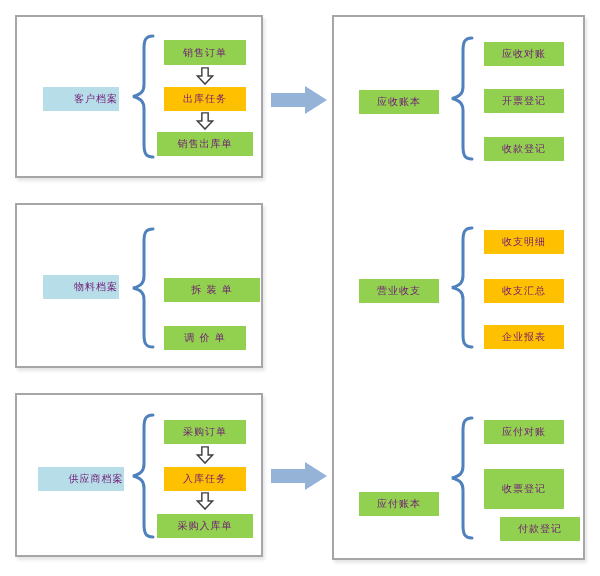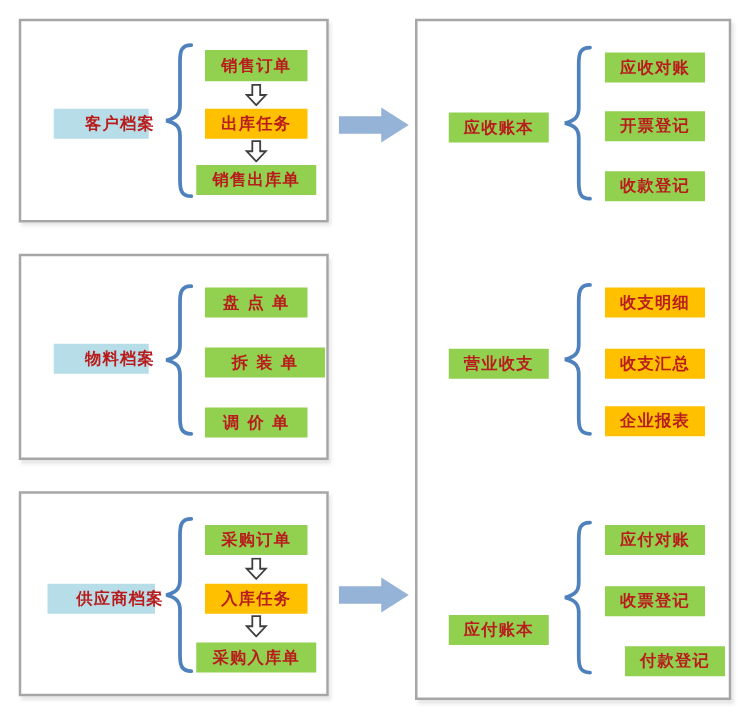--- a/index.html
+++ b/index.html
@@ -6,21 +6,21 @@
   .stage {
     position: relative; width: 600px; height: 576px; background: #ffffff;
     font-family: "DejaVu Sans", "Liberation Sans", sans-serif; overflow: hidden;
   }
   .panel {
     position: absolute; background: #ffffff; border: 2px solid #a6a6a6;
     box-sizing: border-box; box-shadow: 2px 3px 3px rgba(0,0,0,0.10);
   }
   .node {
     position: absolute; display: flex; align-items: center; justify-content: center;
-    font-size: 13px; font-weight: bold; color: #b91c1c; letter-spacing: 1px;
+    font-size: 10px; font-weight: normal; color: #701a75; letter-spacing: 1px;
     box-sizing: border-box; white-space: nowrap;
   }
   .green  { background: #92d050; }
   .orange { background: #ffc000; }
   .lblue  { background: #b7dee8; padding-left: 30px; }
   .brace, .darrow, .flow { position: absolute; }
 </style>
 </head>
 <body>
 
@@ -40,21 +40,20 @@
       <path d="M6.5 1 H13.5 V10 H18.5 L10 19 L1.5 10 H6.5 Z" fill="#ffffff" stroke="#3f3f3f" stroke-width="1.6"></path>
     </svg>
     <div class="node green" style="left:140px; top:115px; width:96px; height:24px;">销售出库单</div>
   </div>
 
   <div class="panel" style="left:15px; top:203px; width:248px; height:165px;">
     <div class="node lblue" style="left:26px; top:70px; width:76px; height:24px;">物料档案</div>
     <svg class="brace" style="left:109px; top:21px;" width="32" height="124" viewBox="0 0 32 126" preserveAspectRatio="none">
       <path d="M27 3 C19 3 18 8 18 16 L18 51 C18 58 15 61 7 63 C15 65 18 68 18 75 L18 110 C18 118 19 123 27 123" fill="none" stroke="#4f81bd" stroke-width="3" stroke-linecap="round"></path>
     </svg>
-    <div class="node green" style="left:147px; top:25px; width:82px; height:24px;">盘 点 单</div>
     <div class="node green" style="left:147px; top:73px; width:96px; height:24px;">拆 装 单</div>
     <div class="node green" style="left:147px; top:121px; width:82px; height:24px;">调 价 单</div>
   </div>
 
   <div class="panel" style="left:15px; top:393px; width:248px; height:164px;">
     <div class="node lblue" style="left:21px; top:72px; width:86px; height:24px;">供应商档案</div>
     <svg class="brace" style="left:109px; top:17px;" width="32" height="128" viewBox="0 0 32 126" preserveAspectRatio="none">
       <path d="M27 3 C19 3 18 8 18 16 L18 51 C18 58 15 61 7 63 C15 65 18 68 18 75 L18 110 C18 118 19 123 27 123" fill="none" stroke="#4f81bd" stroke-width="3" stroke-linecap="round"></path>
     </svg>
     <div class="node green" style="left:147px; top:25px; width:82px; height:24px;">采购订单</div>
@@ -91,17 +90,17 @@
     </svg>
     <div class="node orange" style="left:150px; top:213px; width:80px; height:24px;">收支明细</div>
     <div class="node orange" style="left:150px; top:262px; width:80px; height:24px;">收支汇总</div>
     <div class="node orange" style="left:150px; top:308px; width:80px; height:24px;">企业报表</div>
 
     <div class="node green" style="left:25px; top:452px; width:80px; height:24px;margin-top:23px;">应付账本</div>
     <svg class="brace" style="left:111px; top:398px;" width="32" height="126" viewBox="0 0 32 126" preserveAspectRatio="none">
       <path d="M27 3 C19 3 18 8 18 16 L18 51 C18 58 15 61 7 63 C15 65 18 68 18 75 L18 110 C18 118 19 123 27 123" fill="none" stroke="#4f81bd" stroke-width="3" stroke-linecap="round"></path>
     </svg>
     <div class="node green" style="left:150px; top:403px; width:80px; height:24px;">应付对账</div>
-    <div class="node green" style="left:150px; top:452px; width:80px; height:24px;">收票登记</div>
+    <div class="node green" style="left:150px; top:452px; width:80px; height:40px;">收票登记</div>
     <div class="node green" style="left:166px; top:500px; width:80px; height:24px;">付款登记</div>
   </div>
 
 </div>
 
 </body></html>

